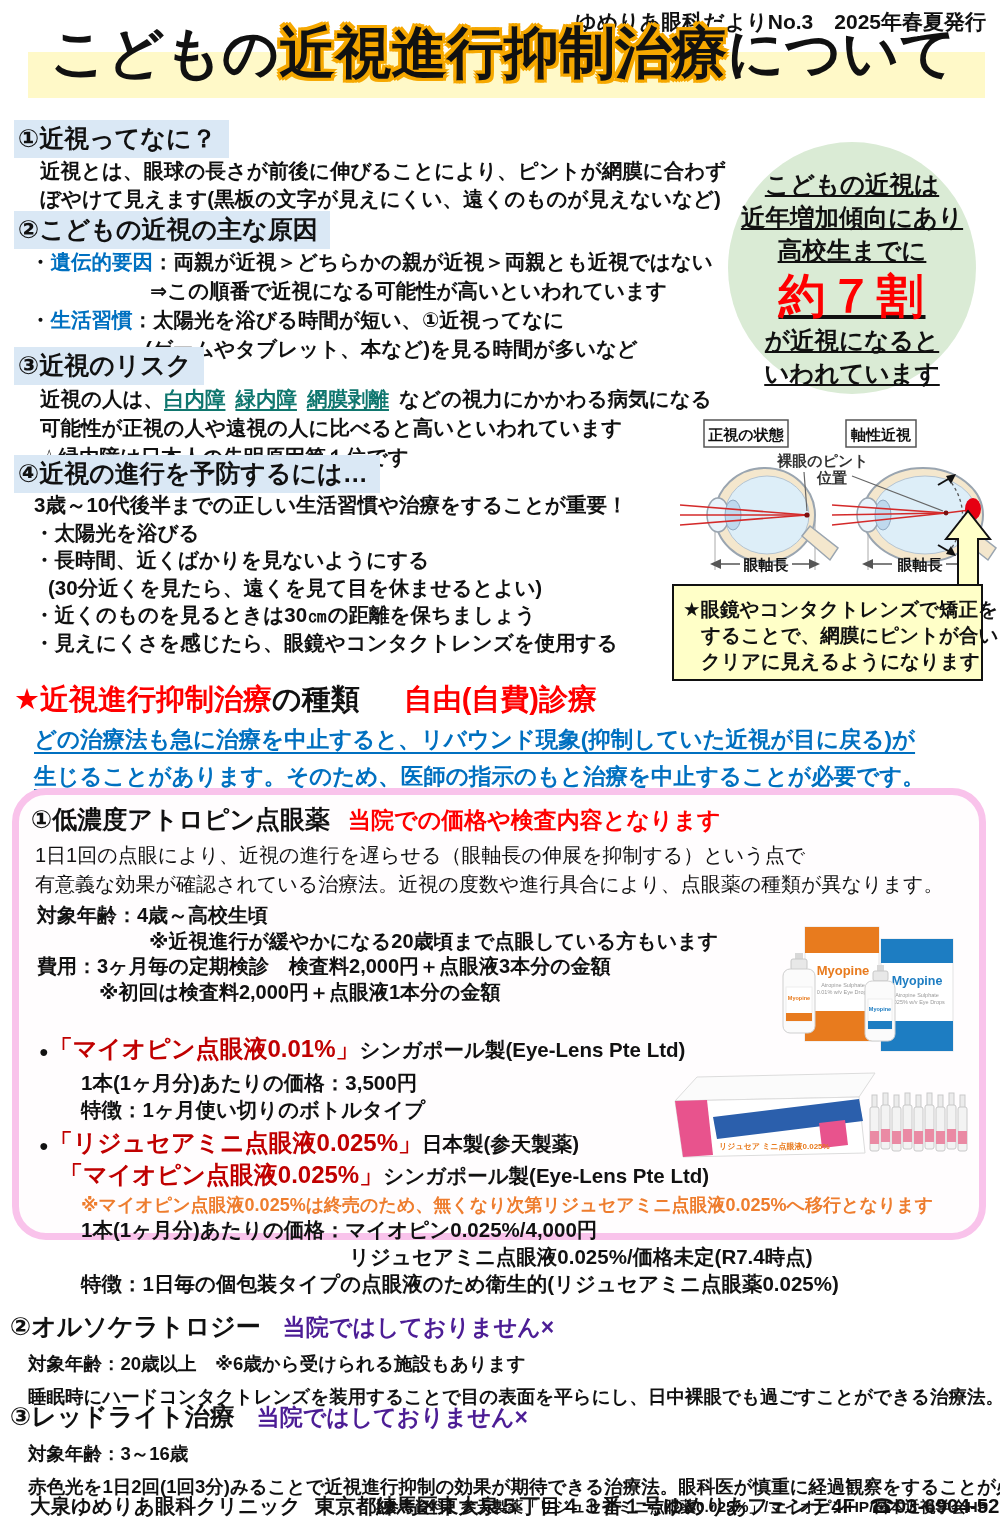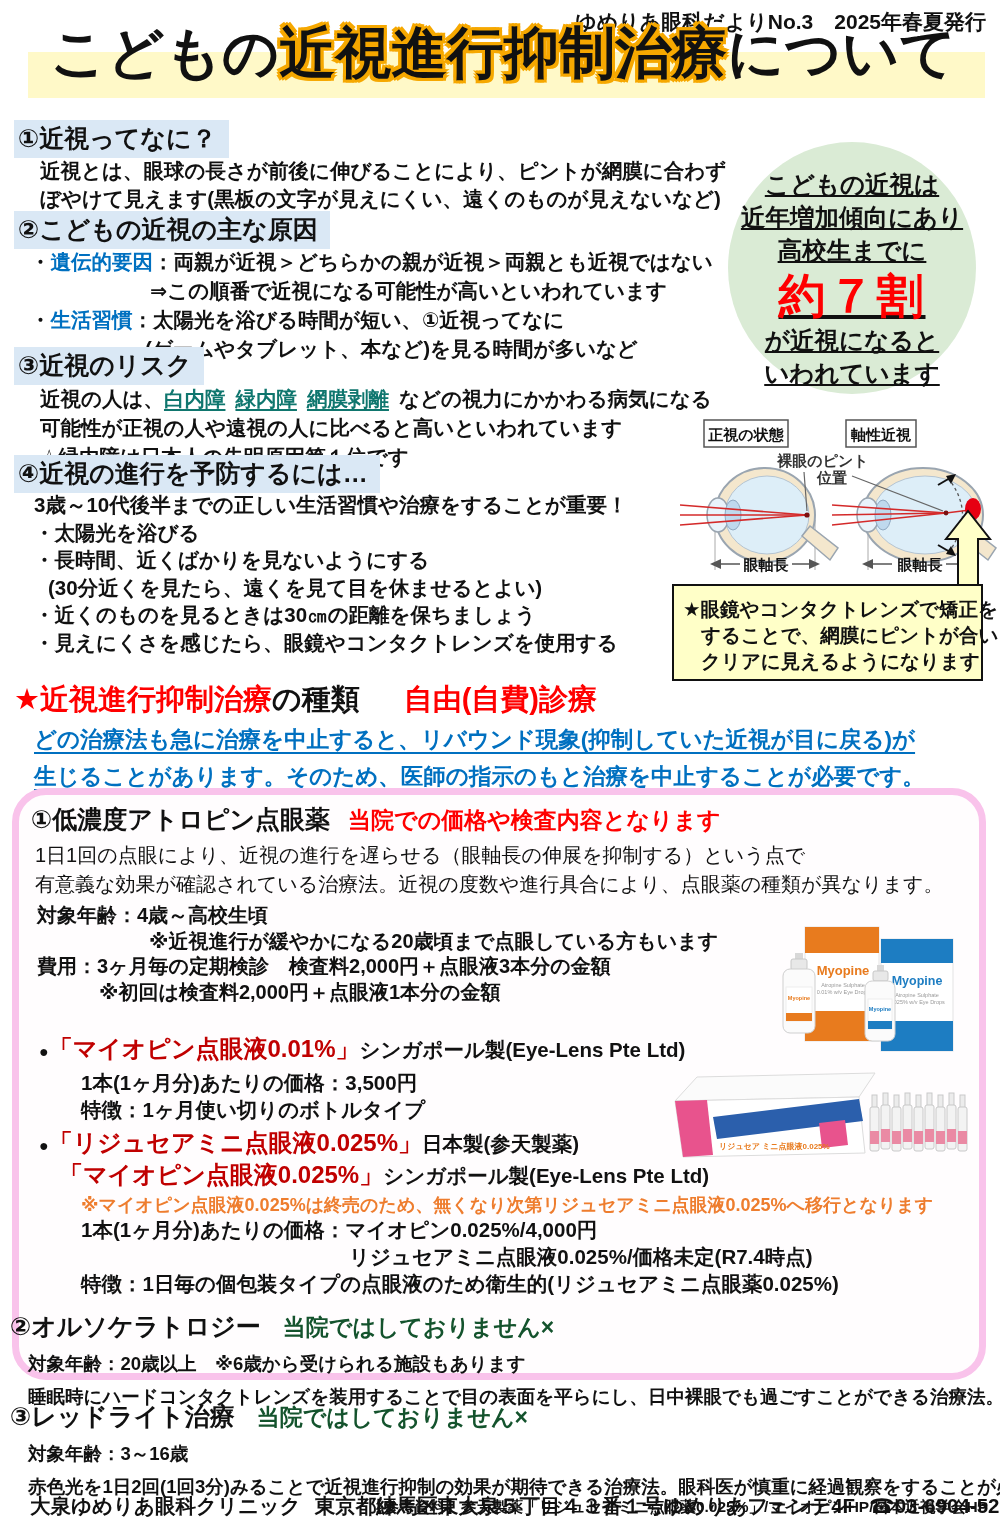--- a/index.html
+++ b/index.html
@@ -43,21 +43,21 @@
   .up-arrow { left:940px; top:509px; }
   .note-box { left:672px; top:584px; width:311px; height:97px; background:#FFFFC8; border:2px solid #111;
               padding:10px 6px 0 9px; font-size:19.5px; font-weight:700; line-height:26px; }
   .ind18 { padding-left:18px; }
 
   .types { left:14px; top:680px; font-size:29px; font-weight:800; white-space:nowrap; }
   .types .gap { margin-left:44px; }
   .warn { left:34px; top:721px; font-size:22.5px; font-weight:800; color:#0070C0; line-height:37px; }
   .warn span { text-decoration:underline; text-underline-offset:5px; text-decoration-thickness:2px; }
 
-  .pink-box { left:12px; top:788px; width:974px; height:592px; border:7px solid #F9C3EB; border-radius:34px; background:#FFFDFE; }
+  .pink-box { left:12px; top:788px; width:974px; height:452px; border:7px solid #F9C3EB; border-radius:34px; background:#FFFDFE; }
   .pb { position:absolute; }
   .pb-h { left:12px; top:8px; font-size:25px; font-weight:800; white-space:nowrap; }
   .pb-h .note { font-size:23px; color:#FF0000; margin-left:18px; }
   .pb-desc { left:16px; top:46px; font-size:20px; font-weight:400; line-height:29px; }
   .pb-details { left:18px; top:108px; font-size:20px; font-weight:600; line-height:25.5px; }
   .ind112 { padding-left:112px; }
   .ind62 { padding-left:62px; }
   .prod-name { color:#C00000; font-weight:800; font-size:24px; }
   .prod-origin { font-size:20.5px; font-weight:600; }
   .pb-b1 { left:20px; top:238px; white-space:nowrap; }
@@ -67,21 +67,21 @@
   .pb-note { left:62px; top:398px; font-size:18px; font-weight:700; color:#EE7D2E; }
   .pb-p1 { left:62px; top:421px; font-size:20.5px; font-weight:600; }
   .pb-p2 { left:330px; top:448px; font-size:20.5px; font-weight:600; }
   .pb-feat { left:62px; top:475px; font-size:20.5px; font-weight:600; }
   .myopine-img { right:12px; top:128px; }
   .rijusea-img { right:2px; top:266px; }
 
   .sec2 { left:10px; top:1310px; }
   .sec3 { left:10px; top:1400px; }
   .sec-line { font-size:25px; font-weight:800; white-space:nowrap; }
-  .purple { color:#14532d; font-size:23px; margin-left:22px; }
+  .purple { color:#4c1d95; font-size:23px; margin-left:22px; }
   .sub-line { margin:8px 0 0 18px; font-size:18.5px; font-weight:600; white-space:nowrap; }
 
   .ref { right:12px; top:1481px; font-size:15.5px; font-weight:700;margin-top:16px; }
   .clinic { left:30px; top:1492px; font-size:20.5px; font-weight:700; white-space:nowrap; }
   .clinic .sp { margin-left:14px; }
 
   svg text { font-family:"Liberation Sans","DejaVu Sans",sans-serif; }
 </style>
 </head>
 <body>

